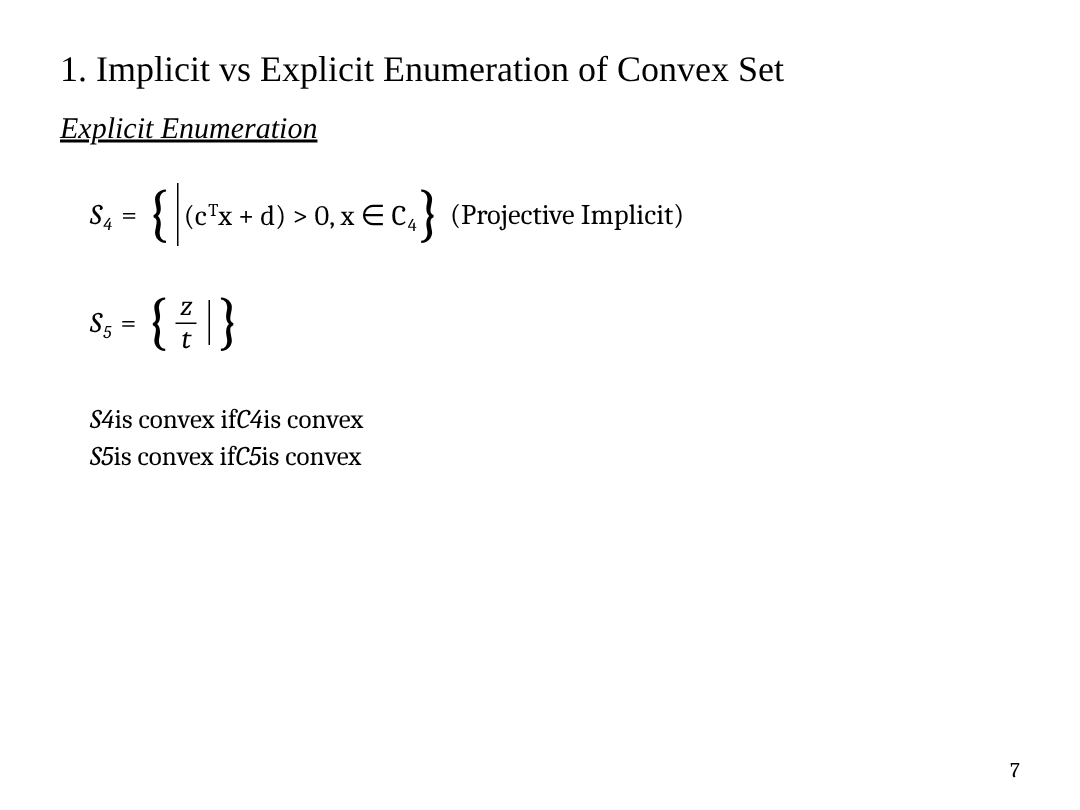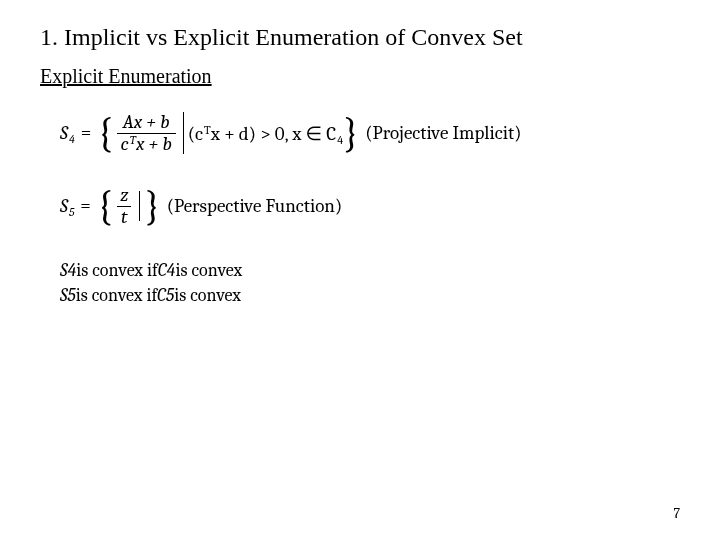--- a/index.html
+++ b/index.html
@@ -10,27 +10,28 @@
     background: #fff;
     font-family: "Times New Roman", Times, serif;
     color: #000;
     position: relative;
   }
   .slide {
     padding: 18px 30px 0 40px;
   }
   .title {
     font-size: 24px;
-    margin: 6px 0 14px 0;
+    margin: 16px 0 14px 0;
     font-weight: normal;
   }
   .subtitle {
     font-size: 20px;
     text-decoration: underline;
     margin: 0 0 24px 0;
+    font-style: italic;
   }
   .mathline {
     font-family: Cambria, "Times New Roman", serif;
     font-size: 19px;
     margin: 0 0 30px 20px;
     display: flex;
     align-items: center;
     flex-wrap: nowrap;
     white-space: nowrap;
   }
@@ -118,26 +119,20 @@
   <h1 class="title">1. Implicit vs Explicit Enumeration of Convex Set</h1>
   <div class="subtitle">Explicit Enumeration</div>
 
   <div class="mathline">
     <span class="lhs">
       <span>S</span>
       <span class="sub">4</span>
     </span>
     <span class="eq">=</span>
     <span class="bigbrace">{</span>
-    <span class="frac">
-      <span class="num">Ax + b</span>
-      <span class="den">
-        <span>c</span><span class="sup">T</span><span>x + b</span>
-      </span>
-    </span>
     <span class="bar h42"></span>
     <span class="cond">
       <span>(c</span><span class="sup">T</span><span>x + d) &gt; 0, x ∈ C</span><span class="sub">4</span>
     </span>
     <span class="bigbrace">}</span>
     <span class="ann">(Projective Implicit)</span>
   </div>
 
   <div class="mathline">
     <span class="lhs">
@@ -145,21 +140,20 @@
       <span class="sub">5</span>
     </span>
     <span class="eq">=</span>
     <span class="bigbrace">{</span>
     <span class="frac">
       <span class="num">z</span>
       <span class="den">t</span>
     </span>
     <span class="bar h30"></span>
     <span class="bigbrace">}</span>
-    <span class="ann">(Perspective Function)</span>
   </div>
 
   <div class="remarks">
     <div class="line">
       <span class="it">S</span>
         <span class="sub it">4</span>
       <span> is convex if </span>
       <span class="it">C</span>
         <span class="sub it">4</span>
       <span> is convex</span>

